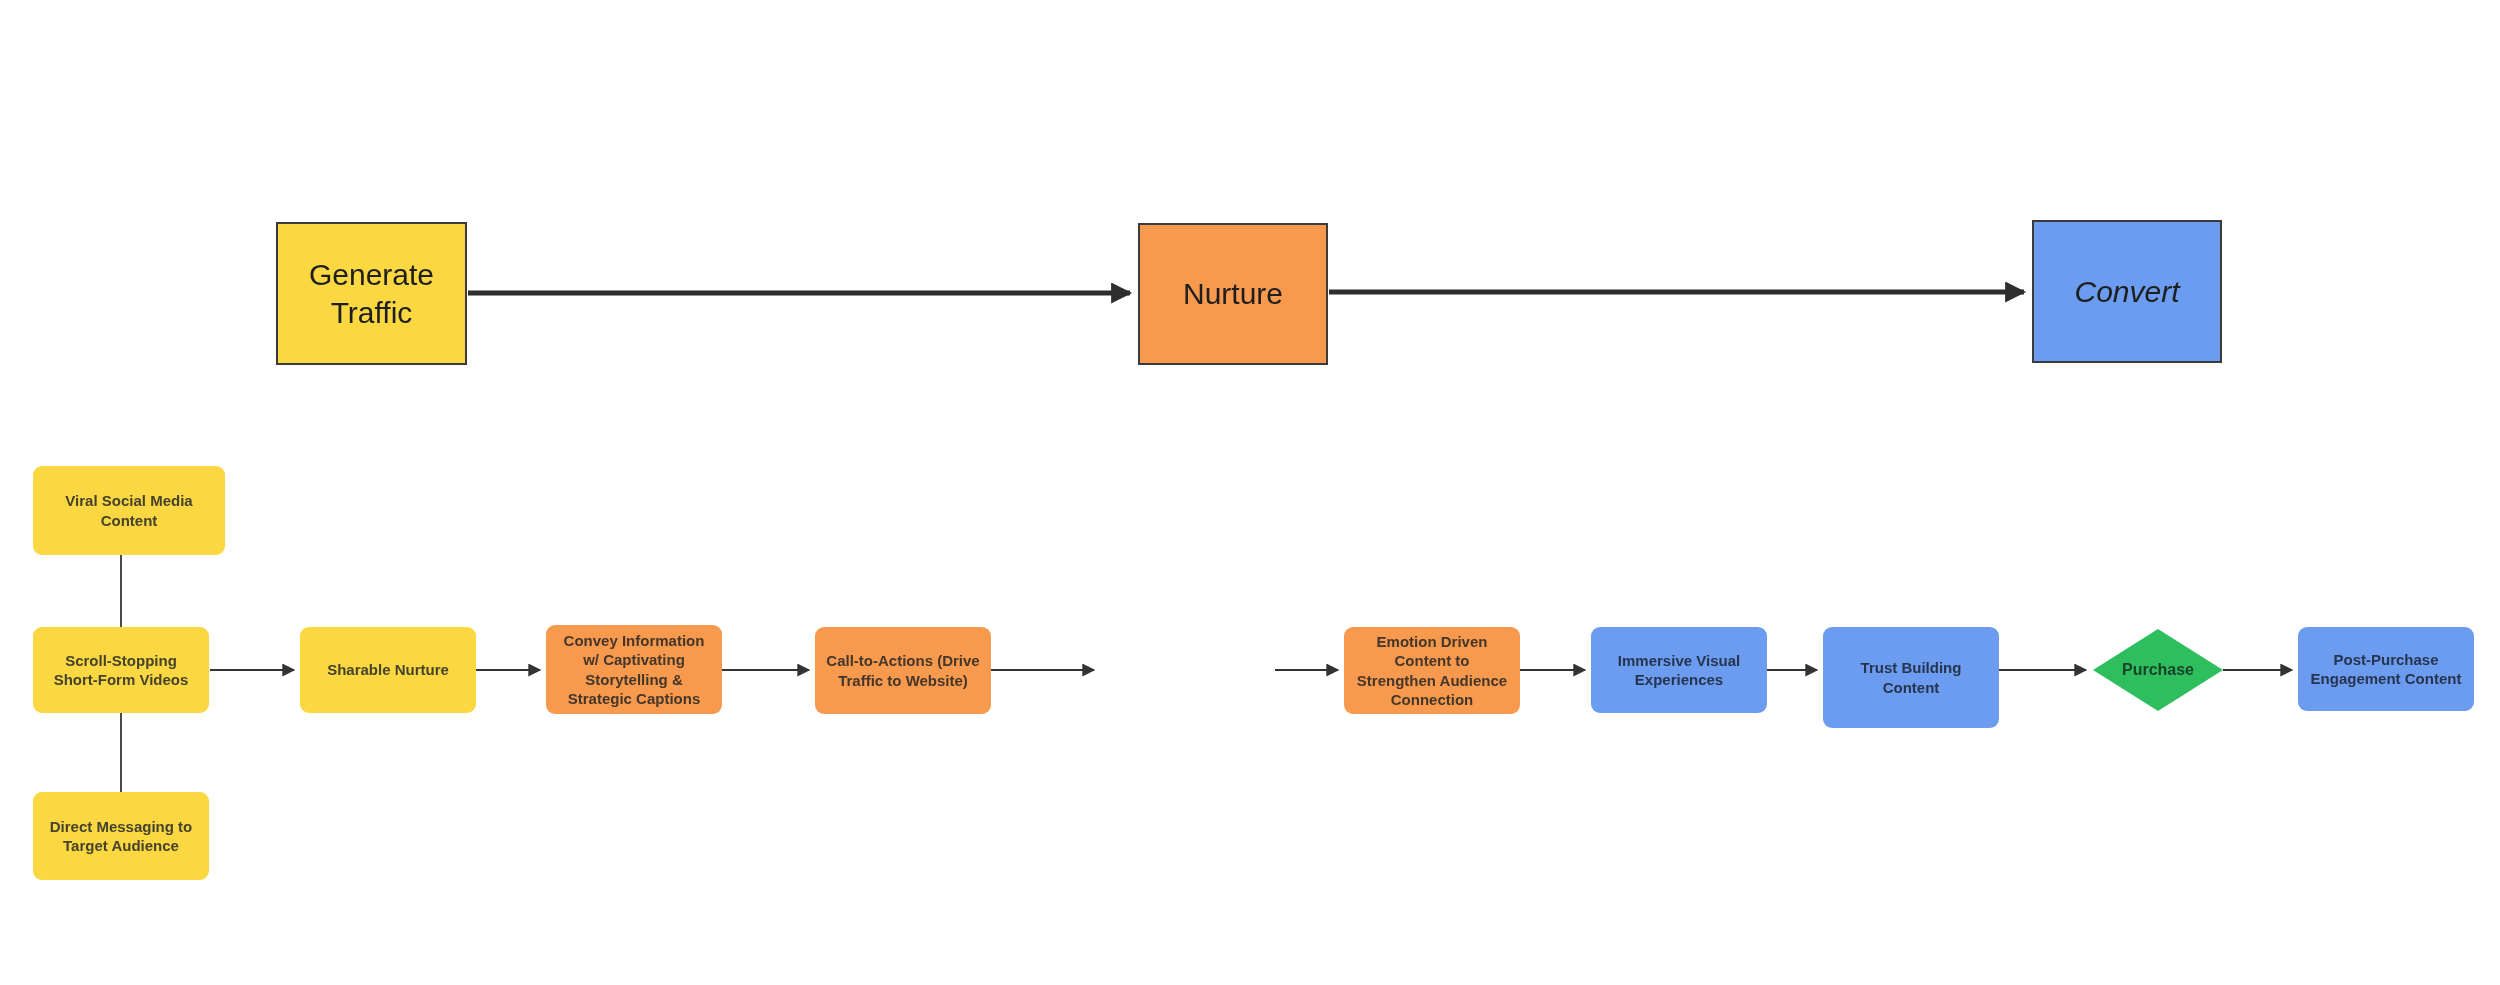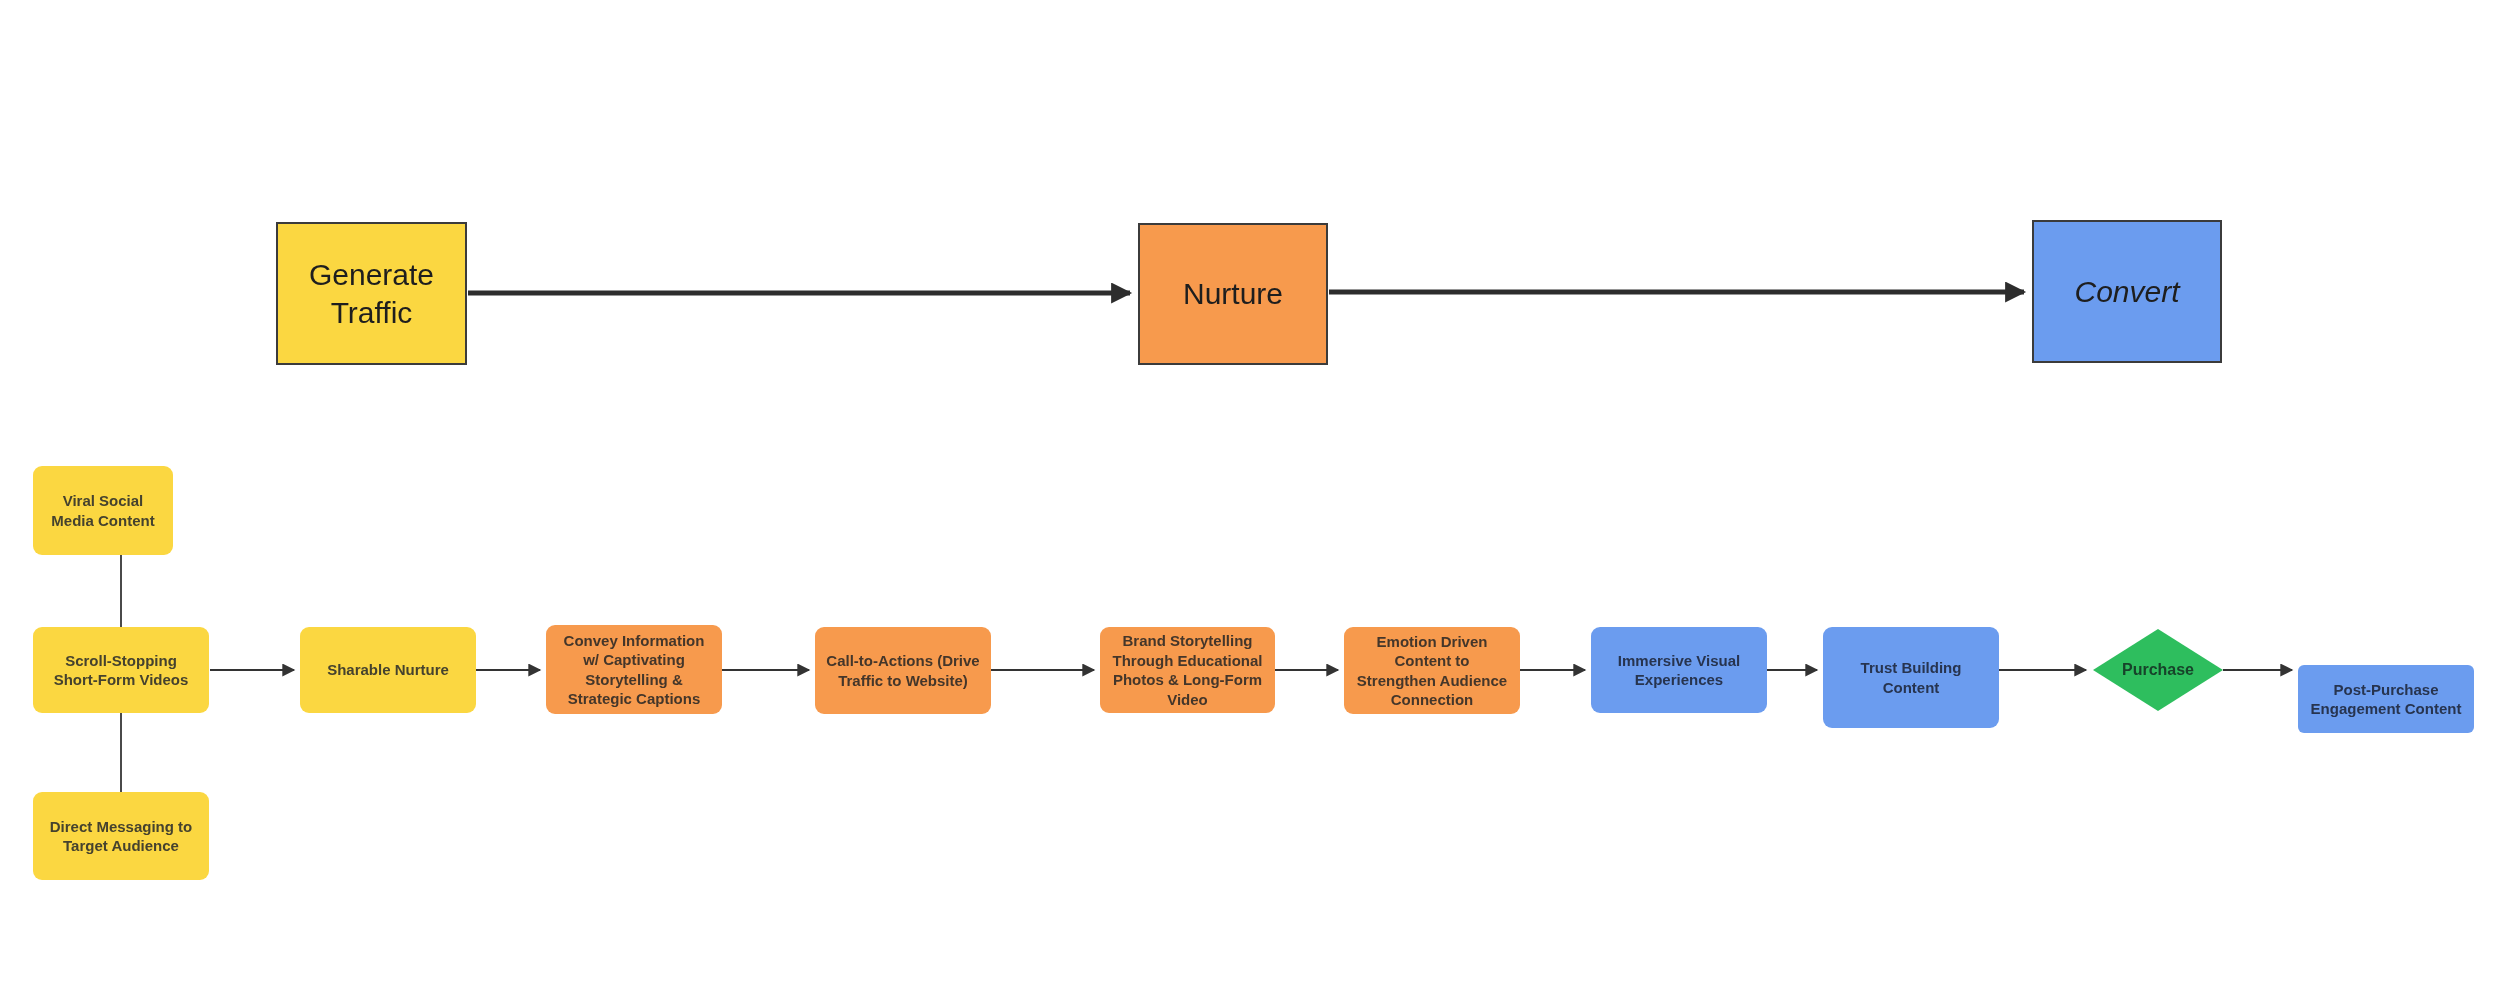--- a/index.html
+++ b/index.html
@@ -104,51 +104,48 @@
   <div class="node stage yellow" style="left:276px; top:222px; width:191px; height:143px;">
     <span>Generate Traffic</span>
   </div>
   <div class="node stage orange" style="left:1138px; top:223px; width:190px; height:142px;">
     <span>Nurture</span>
   </div>
   <div class="node stage blue" style="left:2032px; top:220px; width:190px; height:143px;">
     <span>Convert</span>
   </div>
 
-  <div class="node step yellow" style="left:33px; top:466px; width:140px; height:89px;">
+  <div class="node step yellow" style="left:33px; top:466px; width:192px; height:89px;">
     <span>Viral Social Media Content</span>
   </div>
   <div class="node step yellow" style="left:33px; top:627px; width:176px; height:86px;">
     <span>Scroll-Stopping Short-Form Videos</span>
   </div>
   <div class="node step yellow" style="left:33px; top:792px; width:176px; height:88px;">
     <span>Direct Messaging to Target Audience</span>
   </div>
 
   <div class="node step yellow" style="left:300px; top:627px; width:176px; height:86px;">
     <span>Sharable Nurture</span>
   </div>
   <div class="node step orange" style="left:546px; top:625px; width:176px; height:89px;">
     <span>Convey Information w/ Captivating Storytelling &amp; Strategic Captions</span>
   </div>
   <div class="node step orange" style="left:815px; top:627px; width:176px; height:87px;">
     <span>Call-to-Actions (Drive Traffic to Website)</span>
   </div>
-  <div class="node step orange" style="left:1100px; top:627px; width:175px; height:86px;">
-    <span>Brand Storytelling Through Educational Photos &amp; Long-Form Video</span>
-  </div>
   <div class="node step orange" style="left:1344px; top:627px; width:176px; height:87px;">
     <span>Emotion Driven Content to Strengthen Audience Connection</span>
   </div>
   <div class="node step blue" style="left:1591px; top:627px; width:176px; height:86px;">
     <span>Immersive Visual Experiences</span>
   </div>
   <div class="node step blue" style="left:1823px; top:627px; width:176px; height:101px;">
     <span>Trust Building Content</span>
   </div>
   <div class="node step diamond" style="left:2093px; top:629px; width:130px; height:82px;">
     <span>Purchase</span>
   </div>
-  <div class="node step blue" style="left:2298px; top:665px; width:176px; height:68px;border-radius:6px;">
+  <div class="node step blue" style="left:2298px; top:627px; width:176px; height:84px;">
     <span>Post-Purchase Engagement Content</span>
   </div>
 
 </div>
 
 </body></html>

